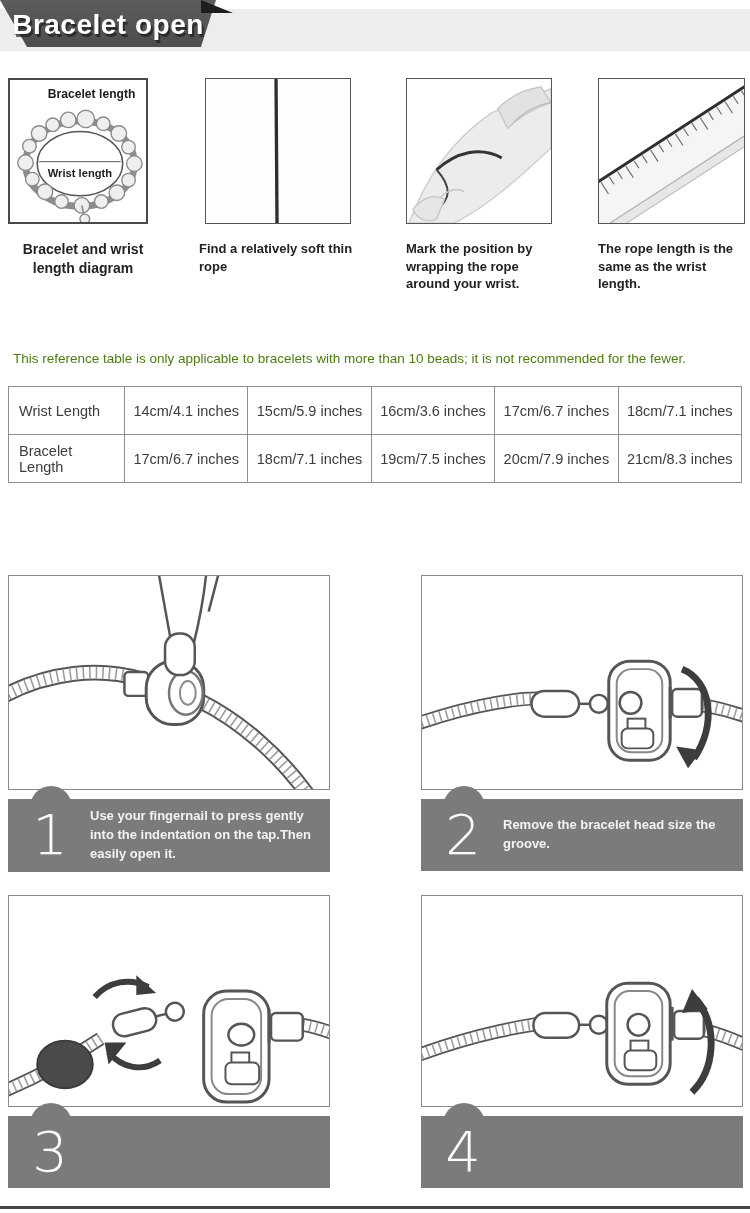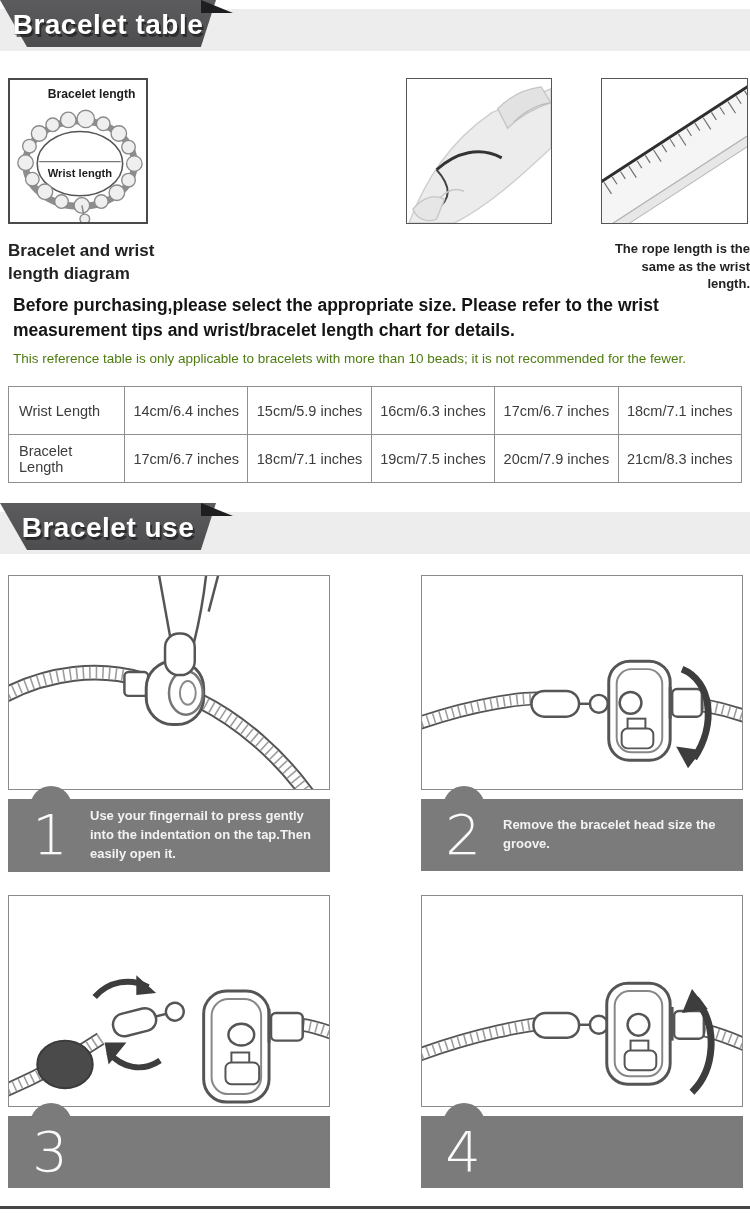--- a/index.html
+++ b/index.html
@@ -40,21 +40,21 @@
 
   
   .figrow { position: absolute; top: 78px; left: 0; width: 100%; height: 214px; }
   .fig { position: absolute; top: 0; }
   .figbox { background: #fff; border: 2px solid #4a4a4a; }
   .figbox.thin { border: 1px solid #555; }
   .figcap {
     margin-top: 12px; font-weight: 700; color: #222;
     font-size: 13px; line-height: 1.35;
   }
-  .figcap.center { font-size: 17px; }
+  .figcap.center { text-align: center; font-size: 14px; }
 
   
   .intro {
     position: absolute; top: 293px; left: 13px; width: 728px;
     font-size: 17.5px; font-weight: 700; color: #141414; line-height: 1.42;
   }
   .warning {
     position: absolute; top: 351px; left: 13px; width: 730px;
     font-size: 13.5px; font-weight: 400; color: #4d7c0f;
   }
@@ -113,21 +113,21 @@
 </style>
 </head>
 <body>
 
 <div class="page">
 
   <div class="banner" style="top:0">
     <div class="strip"></div>
     <div class="body"></div>
     <div class="fold"></div>
-    <div class="label">Bracelet table</div>
+    <div class="label">Bracelet open</div>
   </div>
 
   <div class="figrow">
 
     <div class="fig" style="left:8px; width:150px;">
       <svg class="figbox" width="140" height="146" viewBox="0 0 140 146">
         <ellipse cx="72" cy="86" rx="56" ry="44" fill="none" stroke="#8d8d8d" stroke-width="7"></ellipse>
         <ellipse cx="72" cy="86" rx="44" ry="33" fill="#ffffff" stroke="#555" stroke-width="1.6"></ellipse>
         <line x1="30" y1="84" x2="114" y2="84" stroke="#777" stroke-width="1.4"></line>
         <g fill="#efefef" stroke="#8a8a8a" stroke-width="1.4">
@@ -150,35 +150,43 @@
           <circle cx="122" cy="69" r="7"></circle>
         </g>
         <line x1="74" y1="129" x2="76" y2="139" stroke="#8a8a8a" stroke-width="1.6"></line>
         <circle cx="77" cy="143" r="5" fill="#efefef" stroke="#8a8a8a" stroke-width="1.4"></circle>
         <text x="84" y="18" text-anchor="middle" font-size="12.5" font-weight="bold" fill="#1c1c1c">Bracelet length</text>
         <text x="72" y="100" text-anchor="middle" font-size="11.5" font-weight="bold" fill="#1c1c1c">Wrist length</text>
       </svg>
       <div class="figcap center">Bracelet and wrist length diagram</div>
     </div>
 
+    <div class="fig" style="left:205px; width:190px;">
+      <svg class="figbox thin" width="146" height="146" viewBox="0 0 146 146">
+        <rect x="0" y="0" width="146" height="146" fill="#fdfdfd"></rect>
+        <line x1="71" y1="0" x2="72" y2="146" stroke="#2f2f2f" stroke-width="3.4"></line>
+      </svg>
+      <div class="figcap" style="width:182px; margin-left:-6px;">Find a relatively soft thin rope</div>
+    </div>
 
     <div class="fig" style="left:406px; width:160px;">
       <svg class="figbox thin" width="146" height="146" viewBox="0 0 146 146">
         <rect x="0" y="0" width="146" height="146" fill="#ffffff"></rect>
         <path d="M2,146 C18,104 42,64 86,34 L146,10 L146,70 C118,96 84,128 48,146 Z" fill="#ececec" stroke="#cfcfcf" stroke-width="1.5"></path>
         <path d="M92,30 C104,18 120,10 136,8 L146,24 C128,30 112,40 102,50 Z" fill="#e2e2e2" stroke="#c4c4c4" stroke-width="1.3"></path>
         <path d="M108,44 C118,34 132,26 146,24" fill="none" stroke="#bdbdbd" stroke-width="1.3"></path>
         <path d="M30,92 C50,74 74,68 96,80" fill="none" stroke="#333" stroke-width="3"></path>
         <path d="M30,92 C46,110 44,122 30,132" fill="none" stroke="#444" stroke-width="2"></path>
         <path d="M6,132 C16,120 28,116 38,122 L30,142 C20,146 10,142 6,132 Z" fill="#e6e6e6" stroke="#c6c6c6" stroke-width="1.4"></path>
         <path d="M34,120 C42,112 50,110 58,114" fill="none" stroke="#c6c6c6" stroke-width="1.4"></path>
       </svg>
-    </div>
-
-    <div class="fig" style="left:598px; width:150px;text-align:right;">
+      <div class="figcap" style="width:158px;">Mark the position by wrapping the rope around your wrist.</div>
+    </div>
+
+    <div class="fig" style="left:598px; width:150px;">
       <svg class="figbox thin" width="147" height="146" viewBox="0 0 147 146">
         <rect x="0" y="0" width="147" height="146" fill="#ffffff"></rect>
         <g transform="rotate(-33 73 80)">
           <rect x="-40" y="60" width="230" height="42" fill="#f5f5f5" stroke="#9a9a9a" stroke-width="1.4"></rect>
           <line x1="-40" y1="60" x2="190" y2="60" stroke="#2e2e2e" stroke-width="3"></line>
           <rect x="-40" y="102" width="230" height="9" fill="#e7e7e7" stroke="#b9b9b9" stroke-width="1"></rect>
           <g stroke="#6f6f6f" stroke-width="1.2">
             <line x1="-30" y1="62" x2="-30" y2="76"></line>
               <line x1="-20" y1="62" x2="-20" y2="71"></line>
             <line x1="-10" y1="62" x2="-10" y2="71"></line>
@@ -201,50 +209,43 @@
               <line x1="160" y1="62" x2="160" y2="71"></line>
             <line x1="170" y1="62" x2="170" y2="71"></line>
               <line x1="180" y1="62" x2="180" y2="76"></line>
           </g>
         </g>
       </svg>
       <div class="figcap" style="width:152px;">The rope length is the same as the wrist length.</div>
     </div>
   </div>
 
-  <p class="intro">Before purchasing,please select the appropriate size. Please refer to the wrist measurement tips and wrist/bracelet length chart for details.</p>
   <p class="warning">This reference table is only applicable to bracelets with more than 10 beads; it is not recommended for the fewer.</p>
 
   <table class="size-table">
     <tbody>
       <tr>
         <td class="rowlabel">Wrist Length</td>
-        <td>14cm/6.4 inches</td>
+        <td>14cm/4.1 inches</td>
         <td>15cm/5.9 inches</td>
-        <td>16cm/6.3 inches</td>
+        <td>16cm/3.6 inches</td>
         <td>17cm/6.7 inches</td>
         <td>18cm/7.1 inches</td>
       </tr>
       <tr>
         <td class="rowlabel">Bracelet Length</td>
         <td>17cm/6.7 inches</td>
         <td>18cm/7.1 inches</td>
         <td>19cm/7.5 inches</td>
         <td>20cm/7.9 inches</td>
         <td>21cm/8.3 inches</td>
       </tr>
     </tbody>
   </table>
 
-  <div class="banner" style="top:503px">
-    <div class="strip"></div>
-    <div class="body"></div>
-    <div class="fold"></div>
-    <div class="label">Bracelet use</div>
-  </div>
 
   <div class="panel" style="left:8px; top:575px;">
     <svg class="illus" height="215" viewBox="0 0 322 215">
       <g fill="none">
         <path d="M-8,122 C 40,96 92,92 132,104" stroke="#555" stroke-width="16"></path>
         <path d="M-8,122 C 40,96 92,92 132,104" stroke="#fff" stroke-width="12"></path>
         <path d="M-8,122 C 40,96 92,92 132,104" stroke="#9c9c9c" stroke-width="12" stroke-dasharray="1.6 5"></path>
         <path d="M192,126 C 232,146 272,180 302,222" stroke="#555" stroke-width="16"></path>
         <path d="M192,126 C 232,146 272,180 302,222" stroke="#fff" stroke-width="12"></path>
         <path d="M192,126 C 232,146 272,180 302,222" stroke="#9c9c9c" stroke-width="12" stroke-dasharray="1.6 5"></path>

